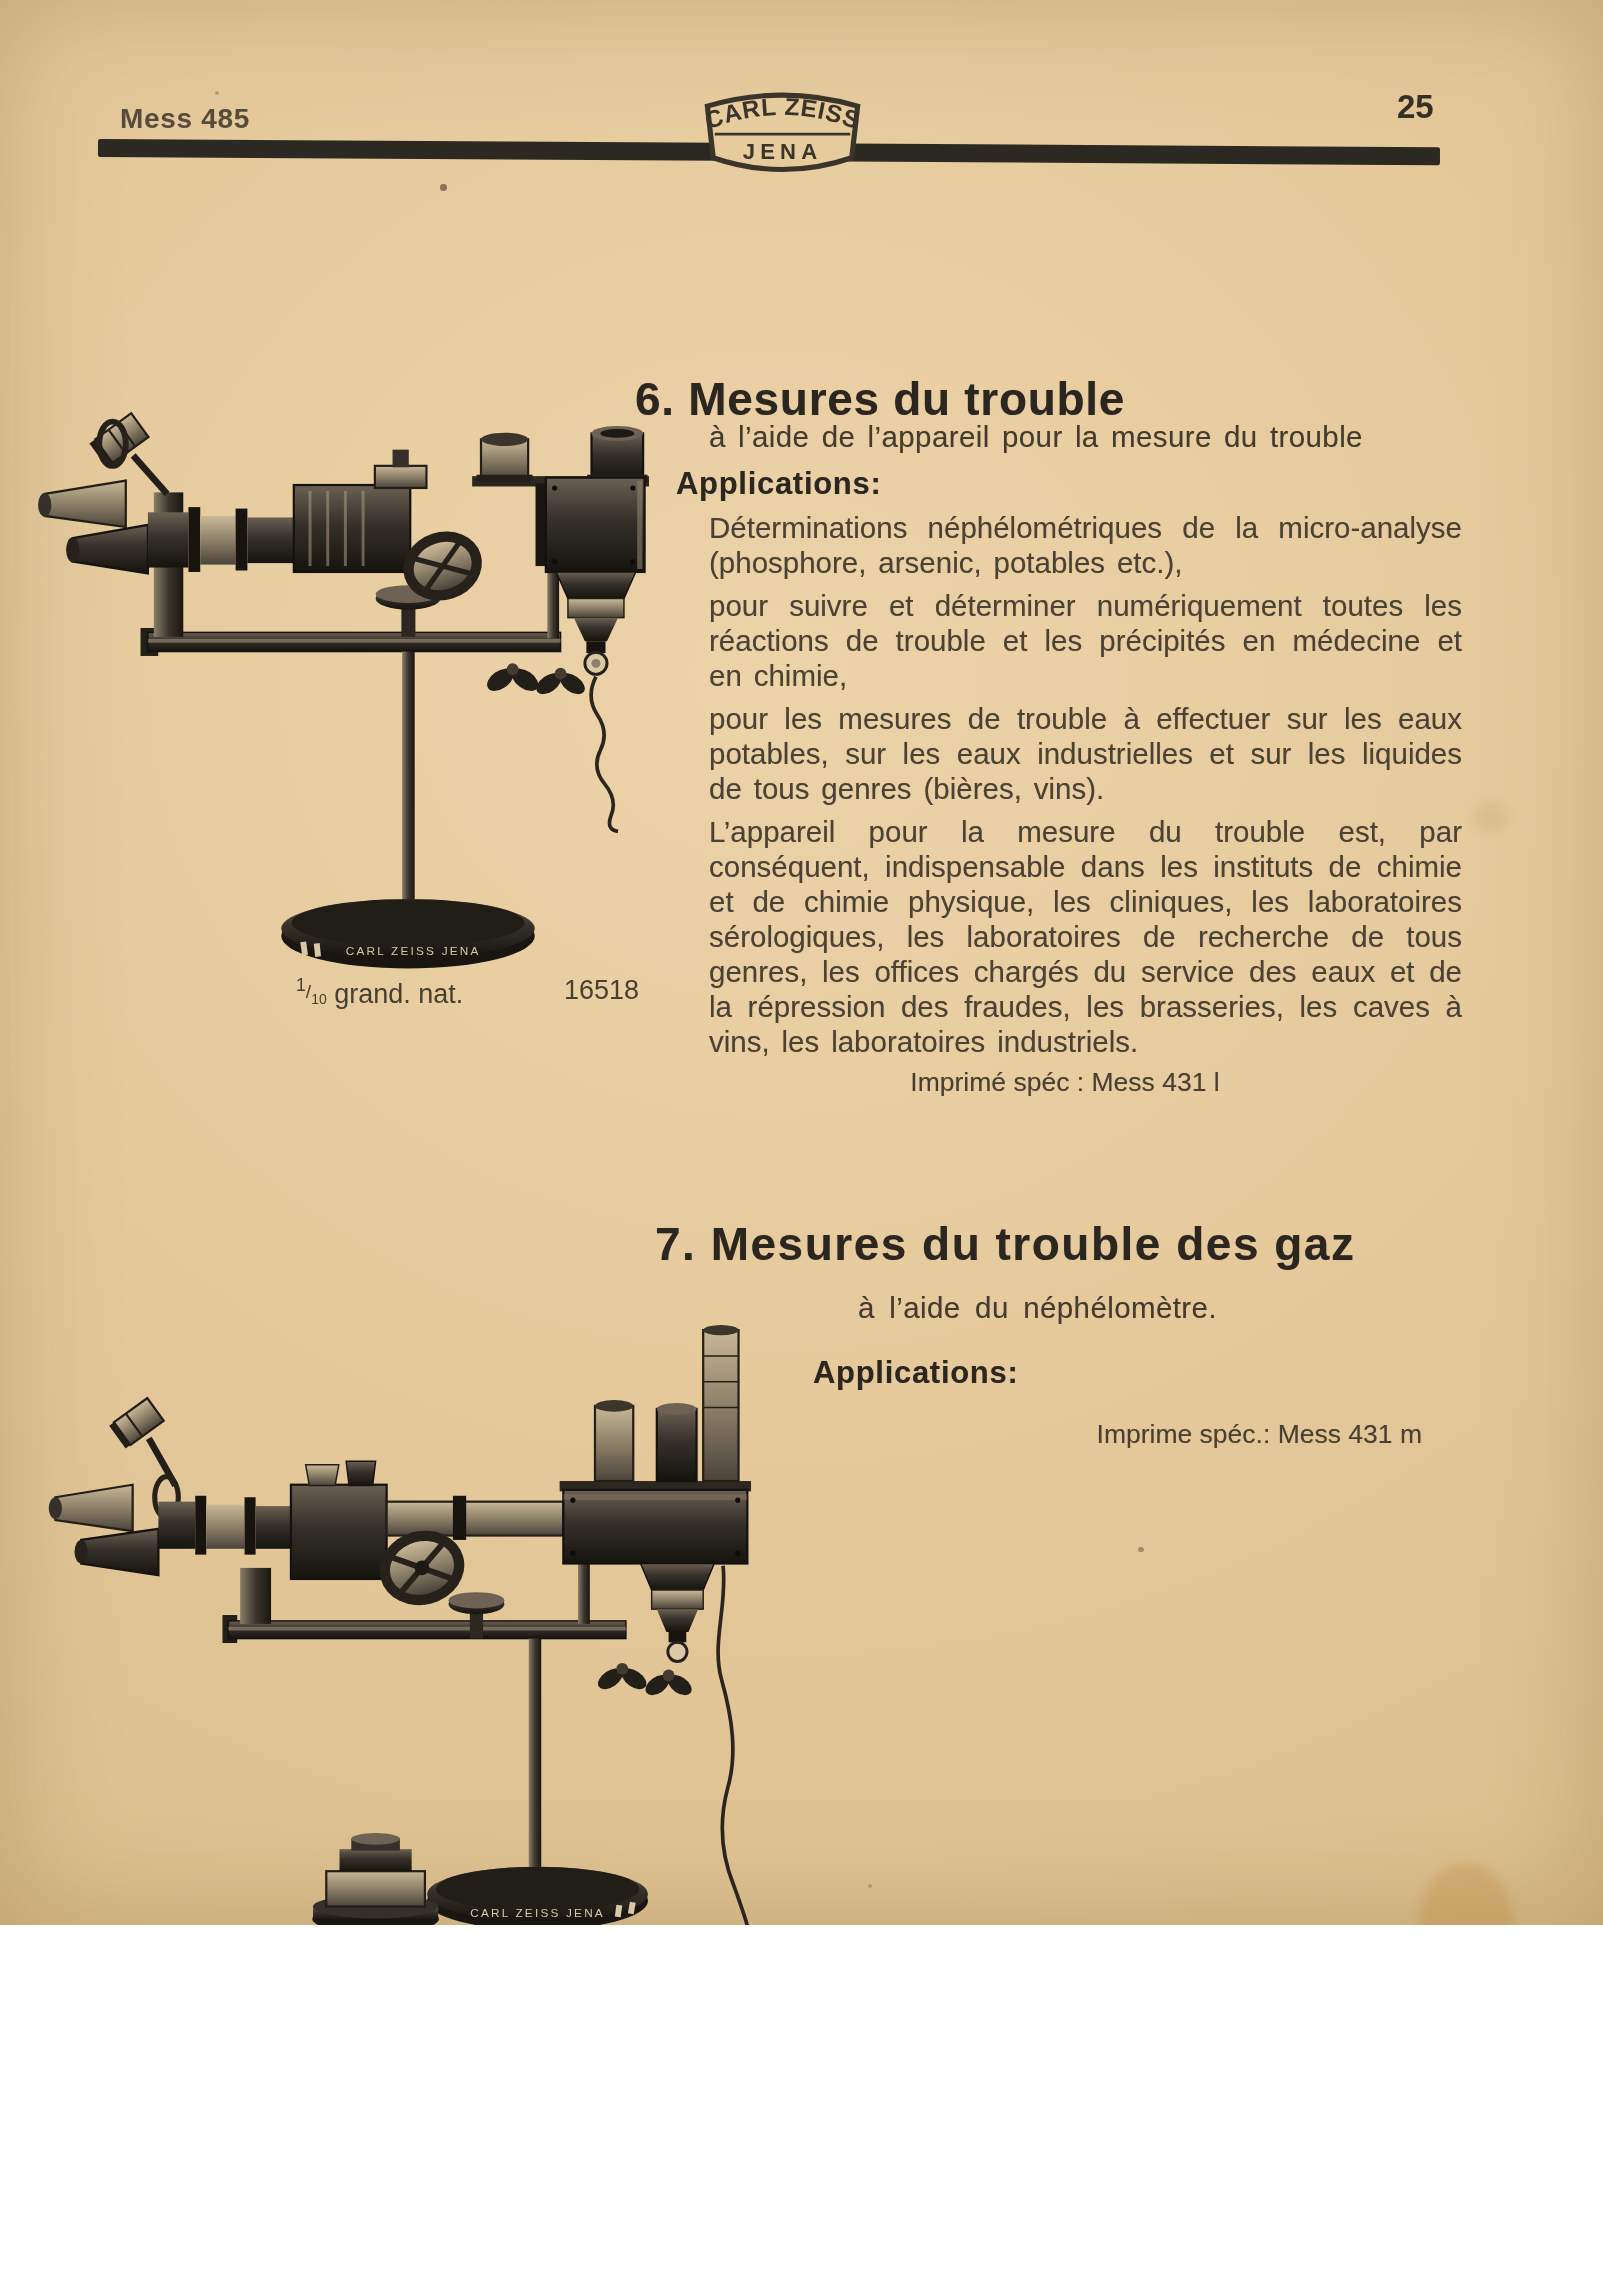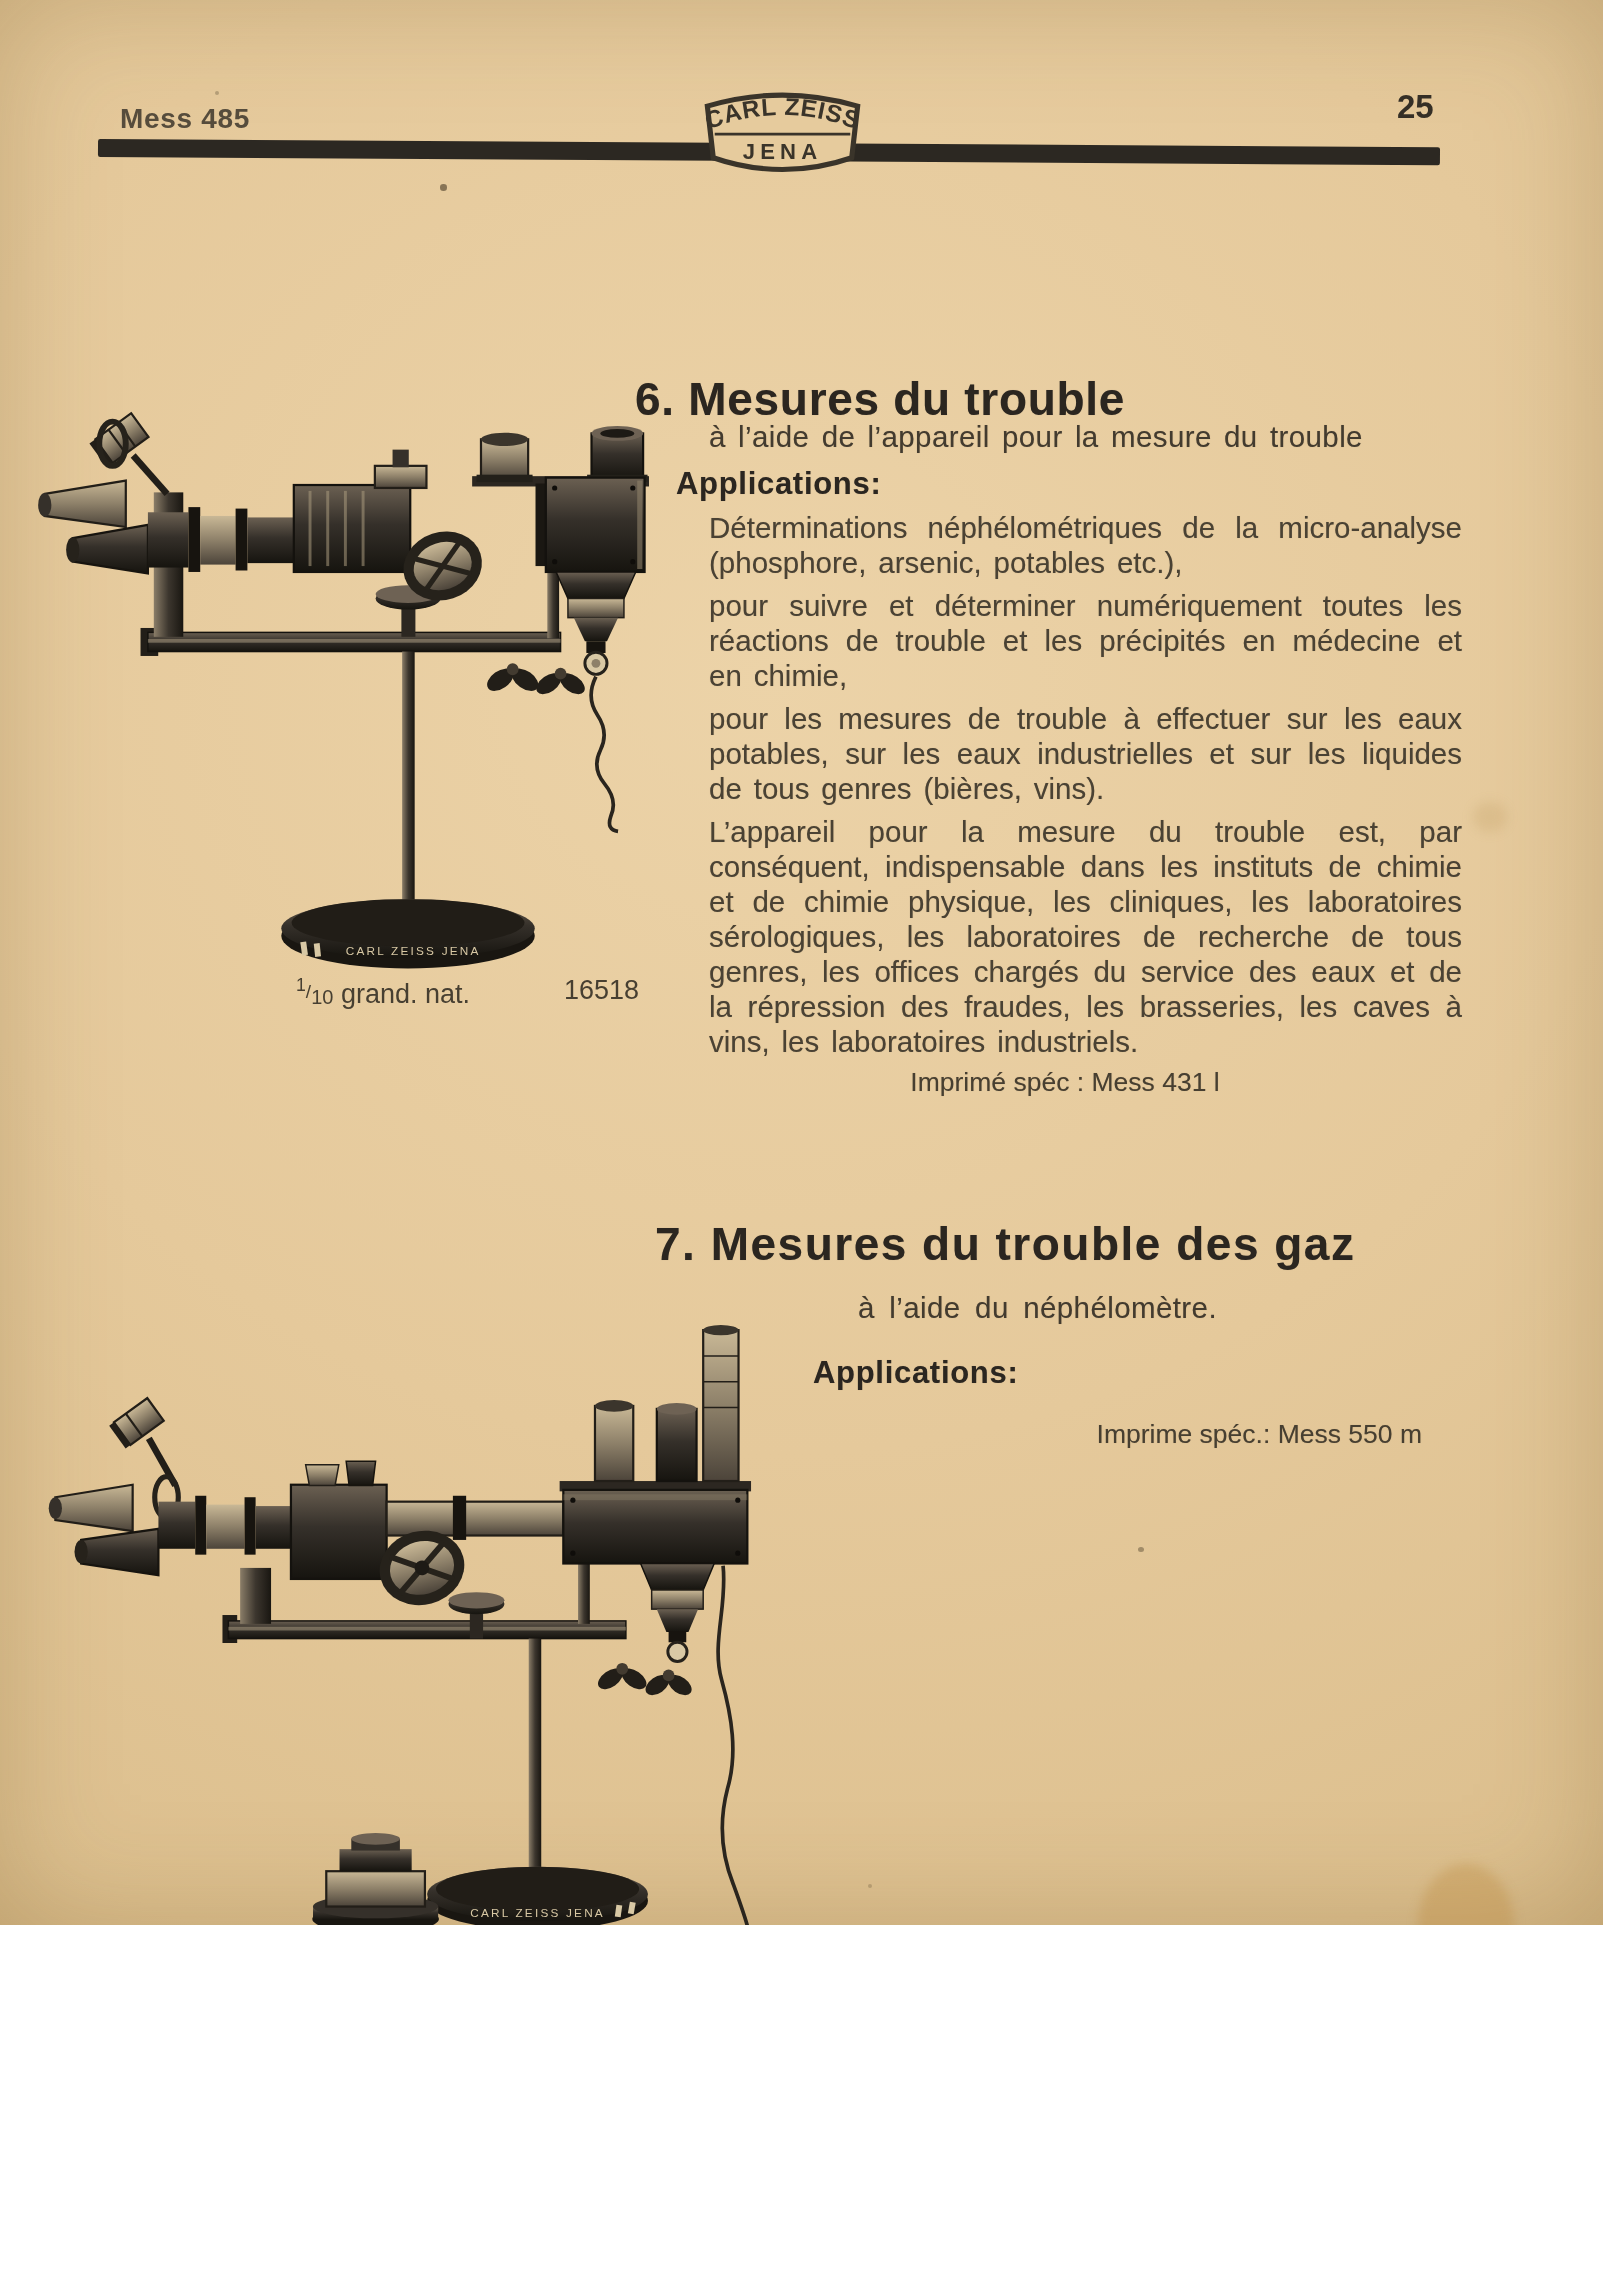--- a/index.html
+++ b/index.html
@@ -30,21 +30,21 @@
 
   #sec7-title{left:611px;top:1217px;font-size:46px;font-weight:700;letter-spacing:1.5px;margin-left:44px;}
   #sec7-subtitle{left:858px;top:1291px;font-size:29.5px;letter-spacing:0.4px;word-spacing:5.9px;color:#433b2f;}
   #sec7-applications{left:813px;top:1355px;font-size:31px;font-weight:700;letter-spacing:0.7px;}
   #sec7-paras{left:853px;top:1406px;width:593px;}
   #sec7-paras p{margin:0;font-size:30px;line-height:41px;text-align:justify;word-spacing:4.4px;}
   #sec7-imprint{margin-top:13.3px;padding-right:24px;text-align:right;font-size:26.5px;color:#473f31;}
 
   .caption{font-size:27px;color:#473f31;}
   .caption .fr{font-size:19px;vertical-align:4.4px;}
-  .caption .fr sub{font-size:20px;vertical-align:-5.9px;text-align:right;}
+  .caption .fr sub{font-size:14px;vertical-align:-5.9px;text-align:right;}
   .caption .fr sup{font-size:17.7px;vertical-align:7.4px;}
   #fig1-caption{left:296px;top:975px;}
   #fig1-number{left:564px;top:975px;}
   #fig2-caption{left:367px;top:1951px;}
   #fig2-number{left:665px;top:1951px;}
 
   #bottom-rule{left:90px;top:2114px;width:1332px;height:24px;background:#262119;transform:rotate(1.05deg);transform-origin:left center;border-radius:2.9px;}
 
   .speck{border-radius:50%;background:rgba(58,46,28,.55);}
   .stain{border-radius:50%;filter:blur(5.2px);}
@@ -202,21 +202,21 @@
   <div class="abs caption" id="fig1-caption">
     <span class="fr"><sup>1</sup><span>/</span><sub>10</sub></span>
     <span>grand. nat.</span>
   </div>
   <div class="abs caption" id="fig1-number">16518</div>
 
   <div class="abs ink-dark" id="sec7-title">7. Mesures du trouble des gaz</div>
   <div class="abs ink" id="sec7-subtitle">à l’aide du néphélomètre.</div>
   <div class="abs ink-dark" id="sec7-applications">Applications:</div>
   <div class="abs ink" id="sec7-paras">
-    <div id="sec7-imprint">Imprime spéc.: Mess 550 m</div>
+    <div id="sec7-imprint">Imprime spéc.: Mess 431 m</div>
   </div>
 
   <svg class="abs" style="left:22px;top:1297px" width="744" height="692" viewBox="0 0 1010 940">
 
     <rect x="272" y="432" width="20" height="38" fill="#221e18"></rect>
     <rect x="280" y="440" width="540" height="24" fill="url(#m1)" stroke="#14120e" stroke-width="2"></rect>
     <rect x="280" y="448" width="540" height="5" fill="#b3a487" opacity=".5"></rect>
     <rect x="296" y="368" width="42" height="76" fill="url(#m3)"></rect>
     <rect x="755" y="362" width="16" height="82" fill="url(#m3)"></rect>
 

